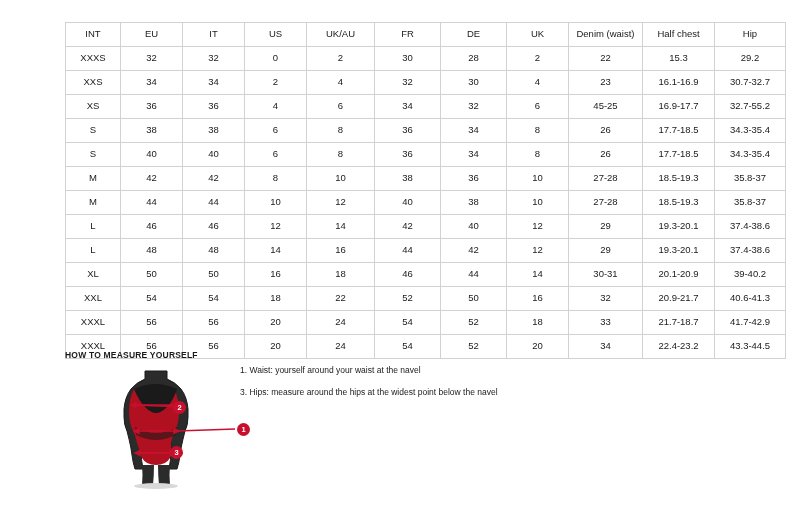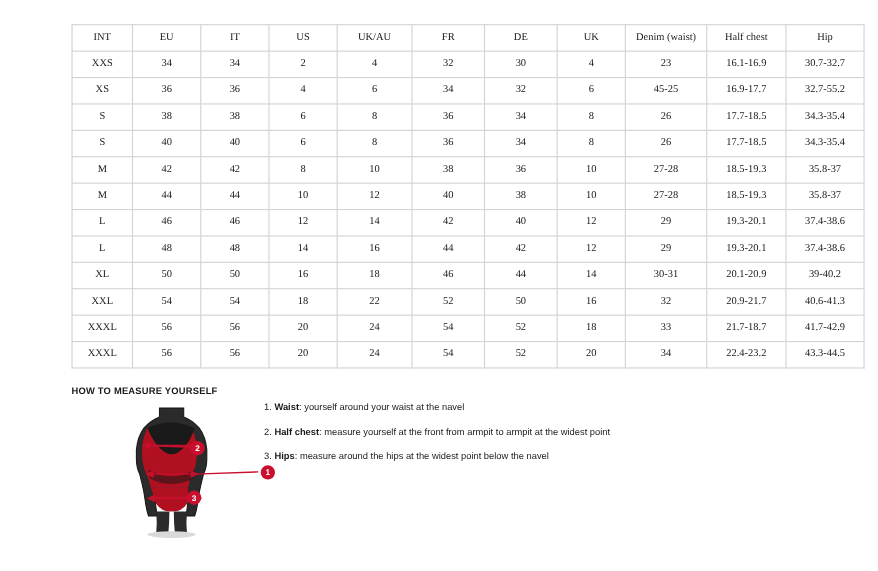--- a/index.html
+++ b/index.html
@@ -24,21 +24,20 @@
   .table-wrap {
     position: absolute;
     left: 65px;
     top: 22px;
     width: 668px;
   }
   table.size-table {
     border-collapse: collapse;
     width: 100%;
     table-layout: fixed;
-    font-family: Liberation Serif, serif;
   }
   table.size-table th,
   table.size-table td {
     border: 1px solid #d2d2d2;
     height: 23px;
     text-align: center;
     vertical-align: middle;
     font-size: 9.5px;
     font-weight: normal;
     color: #1a1a1a;
@@ -92,21 +91,21 @@
     top: 0px;
     width: 500px;
   }
   .step {
     font-size: 8.5px;
     color: #1a1a1a;
     margin-bottom: 12px;
     line-height: 1.2;
   }
   .step .num { }
-  .step b { font-weight: bold; }
+  .step b { font-weight: normal; }
 
   
   .bullet {
     position: absolute;
     width: 13px;
     height: 13px;
     border-radius: 50%;
     background: #c8102e;
     color: #ffffff;
     font-size: 7.5px;
@@ -150,20 +149,33 @@
           <th>FR</th>
           <th>DE</th>
           <th>UK</th>
           <th>Denim (waist)</th>
           <th>Half chest</th>
           <th>Hip</th>
         </tr>
       </thead>
       <tbody>
         <tr>
+          <td>XXXS</td>
+          <td>32</td>
+          <td>32</td>
+          <td>0</td>
+          <td>2</td>
+          <td>30</td>
+          <td>28</td>
+          <td>2</td>
+          <td>22</td>
+          <td>15.3</td>
+          <td>29.2</td>
+        </tr>
+        <tr>
           <td>XXS</td>
           <td>34</td>
           <td>34</td>
           <td>2</td>
           <td>4</td>
           <td>32</td>
           <td>30</td>
           <td>4</td>
           <td>23</td>
           <td>16.1-16.9</td>
@@ -364,23 +376,19 @@
       <div class="bullet b2">2</div>
       <div class="bullet b3">3</div>
     </div>
 
     <div class="steps">
       <div class="step">
         <span class="num">1.</span>
         <b>Waist</b><span>: yourself around your waist at the navel</span>
       </div>
       <div class="step">
-        <span class="num">2.</span>
-        <b>Half chest</b><span>: measure yourself at the front from armpit to armpit at the widest point</span>
-      </div>
-      <div class="step">
         <span class="num">3.</span>
         <b>Hips</b><span>: measure around the hips at the widest point below the navel</span>
       </div>
     </div>
   </div>
 
 </div>
 
 </body></html>

